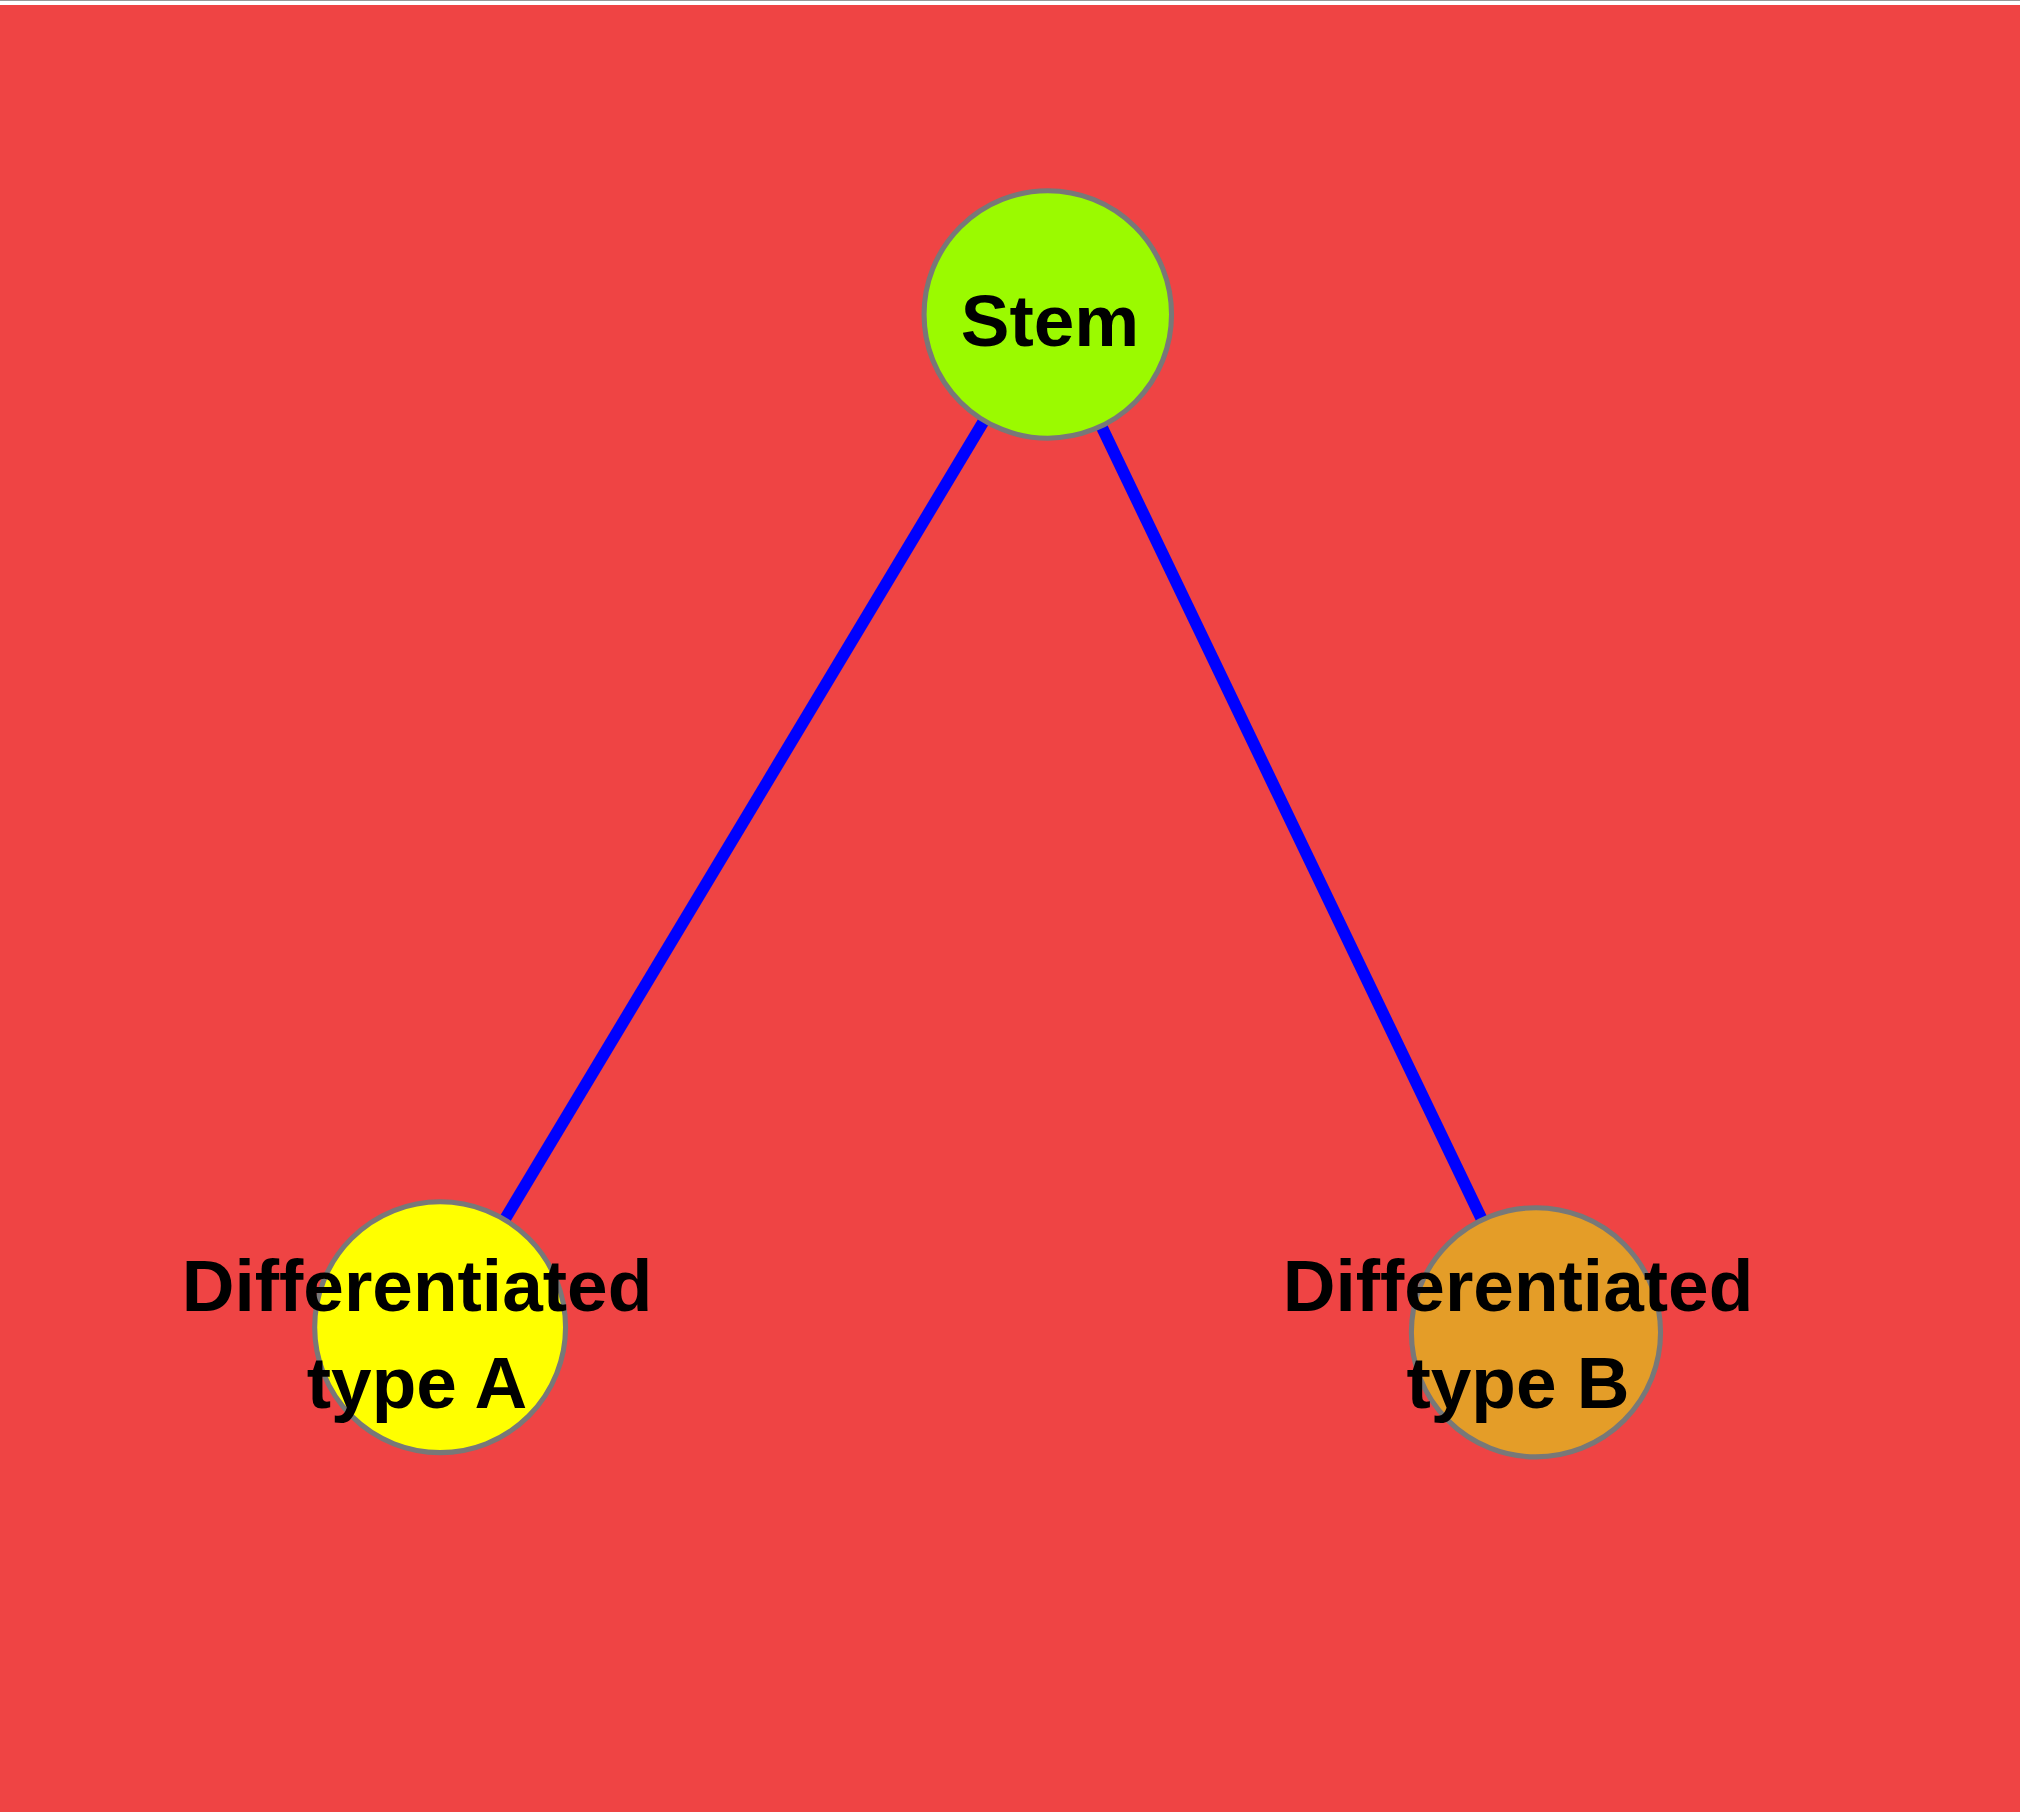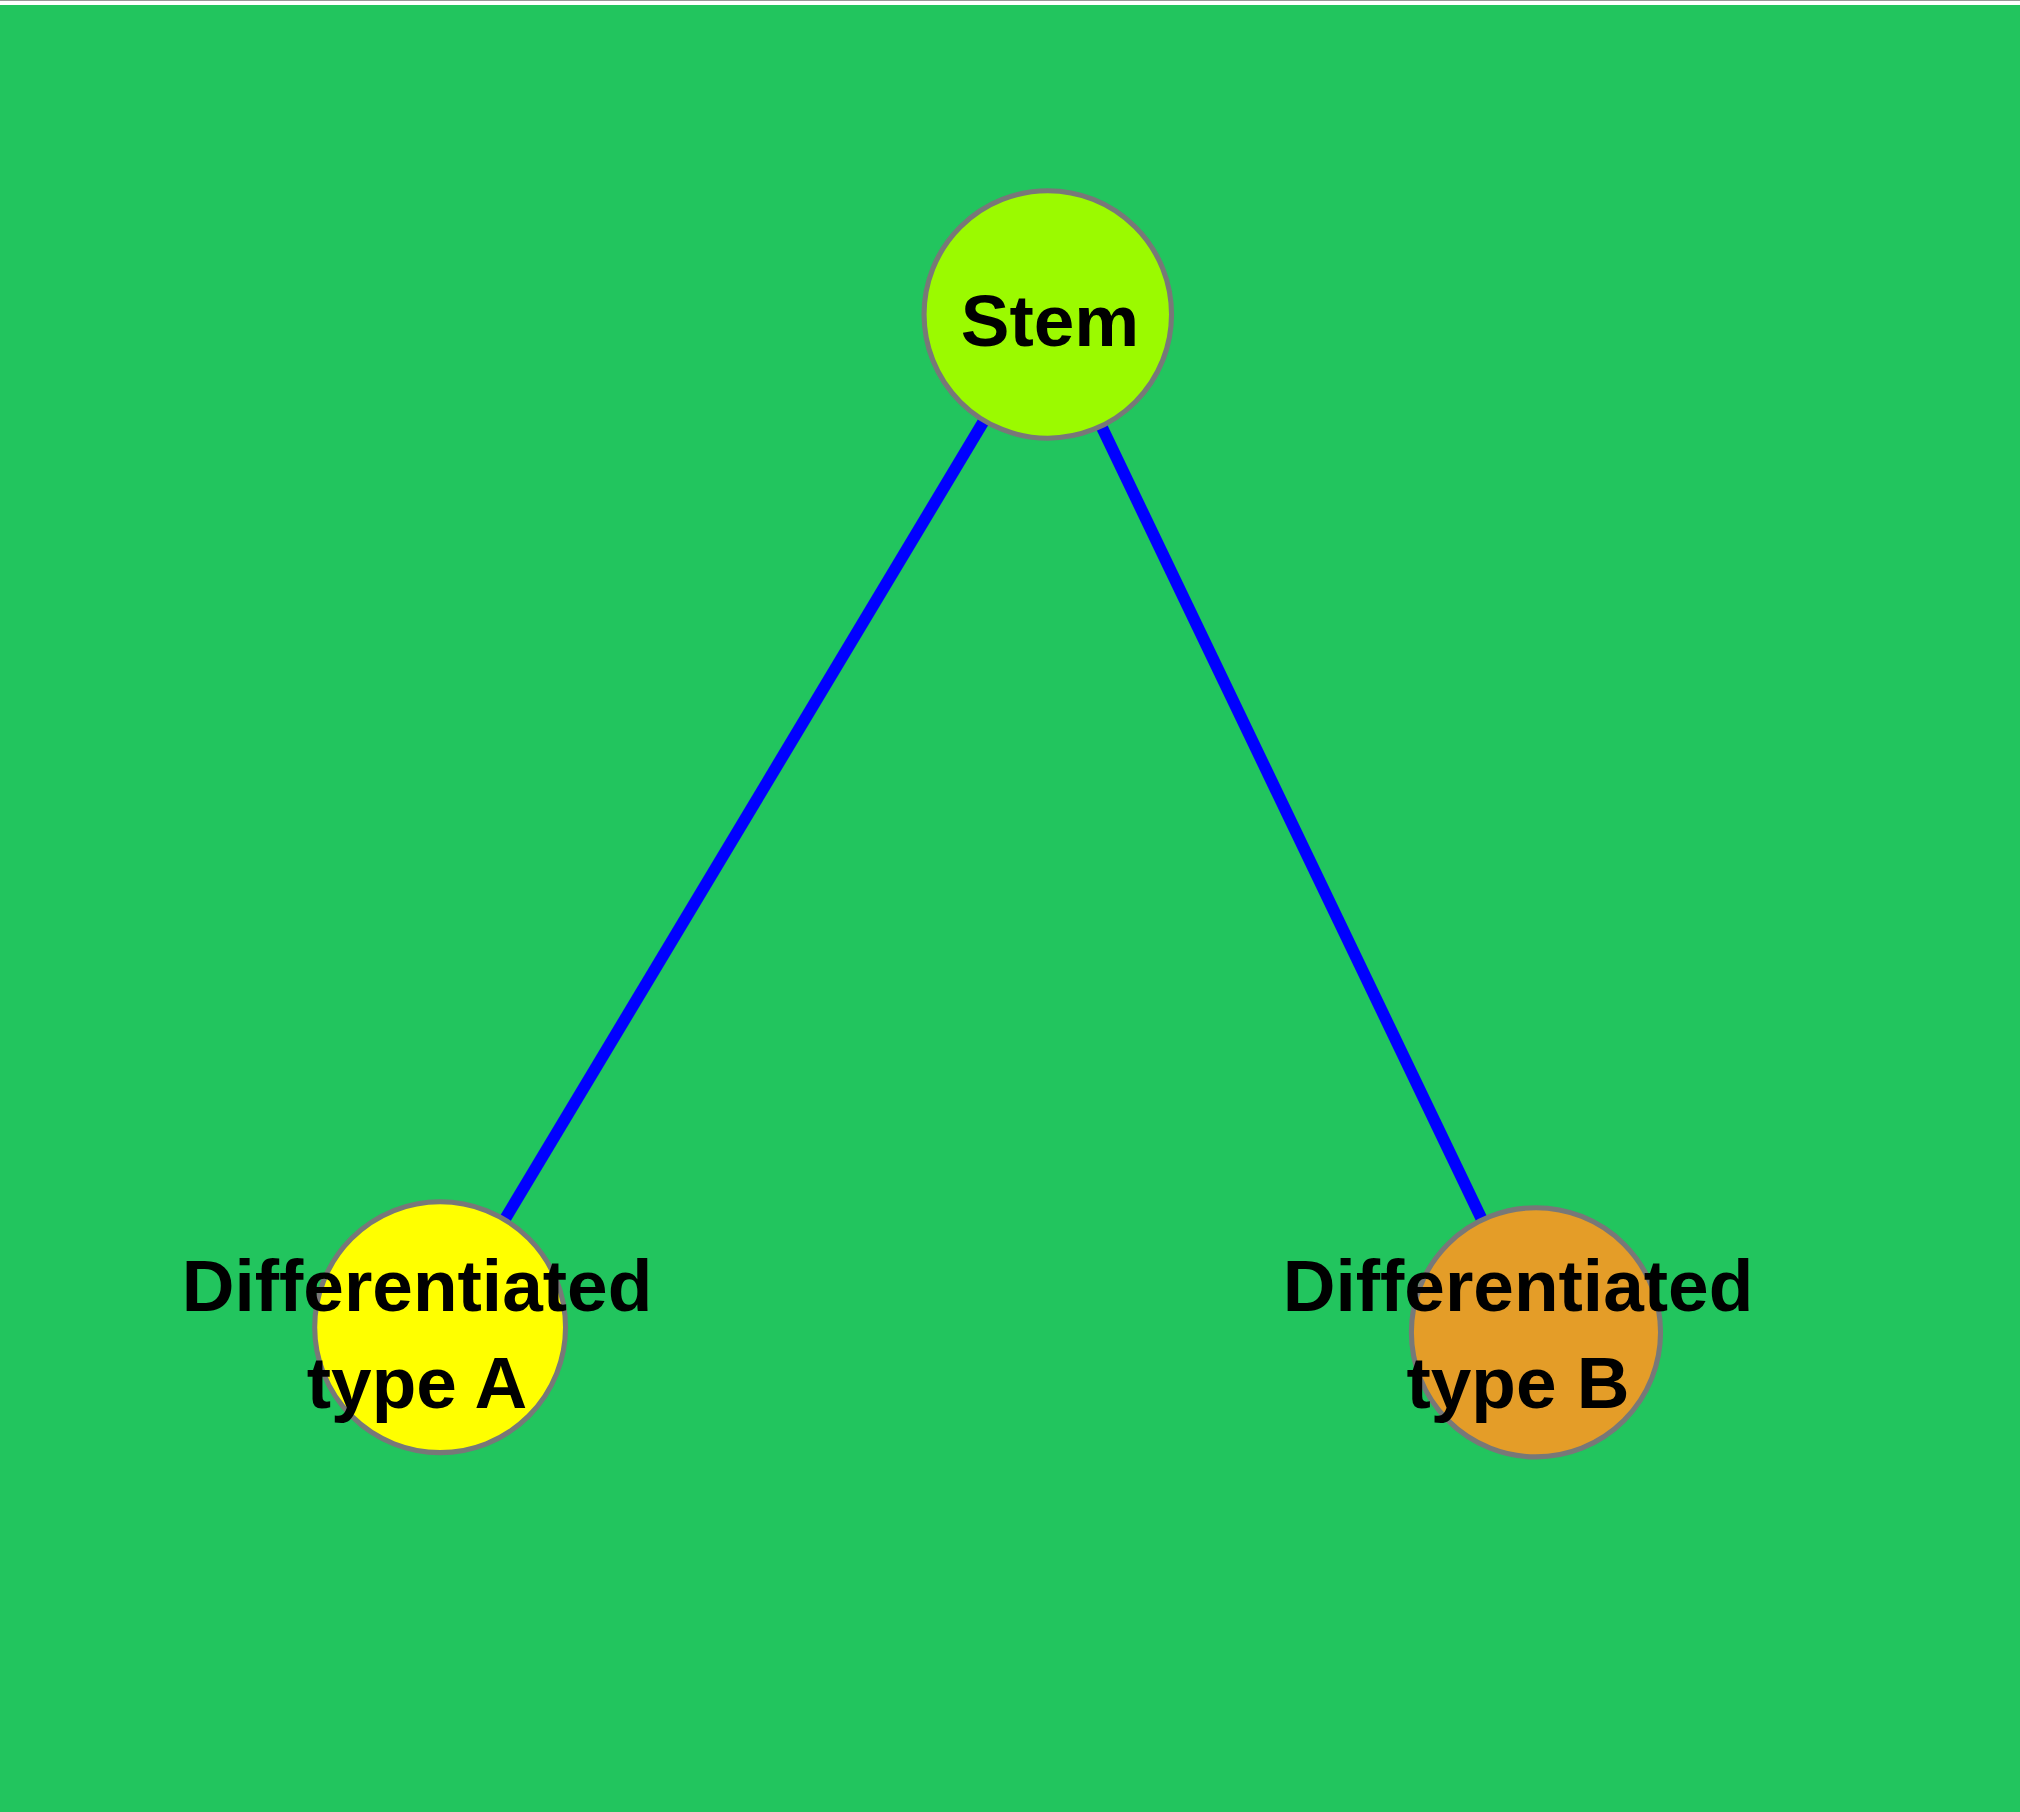--- a/index.html
+++ b/index.html
@@ -9,21 +9,21 @@
   body {
     width: 2021px;
     height: 1812px;
     overflow: hidden;
     font-family: "Liberation Sans", sans-serif;
   }
   .canvas {
     position: relative;
     width: 2021px;
     height: 1812px;
-    background: #22c55e;
+    background: #ef4444;
   }
   .top-strip {
     position: absolute;
     left: 0;
     top: 0;
     width: 100%;
     height: 4.2px;
     background: #FFFFFF;
     border-top: 1.7px solid #999999;
   }

